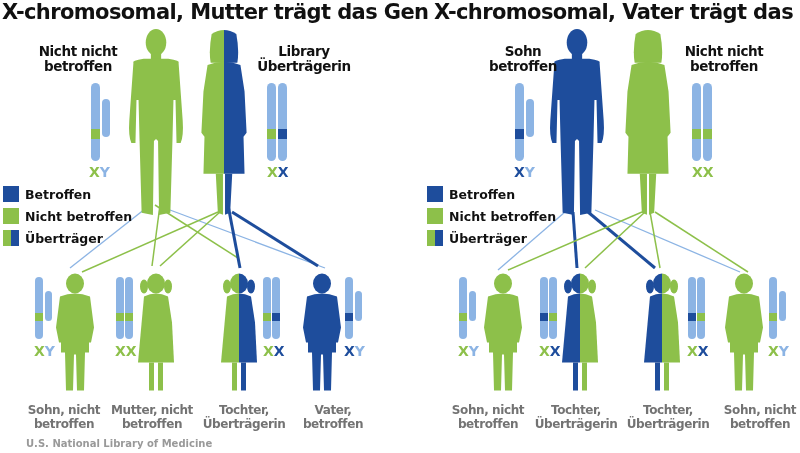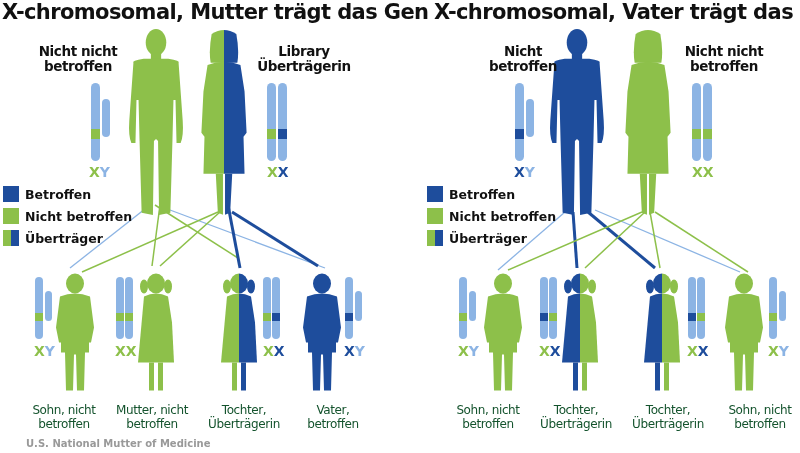--- a/index.html
+++ b/index.html
@@ -1,19 +1,19 @@
 <!DOCTYPE html>
 <html><head>
 <meta charset="utf-8">
 <style>
   html,body{margin:0;padding:0;background:#fff;}
   body{width:800px;height:453px;position:relative;overflow:hidden;font-family:"DejaVu Sans","Liberation Sans",sans-serif;}
   .title{position:absolute;top:0;font-weight:bold;font-size:21px;color:#111;letter-spacing:-0.6px;white-space:nowrap;}
   .lbl{position:absolute;font-weight:bold;font-size:13.5px;line-height:15px;color:#111;text-align:center;white-space:pre-line;letter-spacing:-0.4px;}
-  .klbl{position:absolute;font-weight:normal;font-size:12px;line-height:14px;color:#14532d;text-align:center;white-space:pre-line;letter-spacing:-0.4px;}
+  .klbl{position:absolute;font-weight:bold;font-size:12px;line-height:14px;color:#737373;text-align:center;white-space:pre-line;letter-spacing:-0.4px;}
   .legend{position:absolute;font-weight:bold;font-size:12.5px;color:#111;}
   .legend .row{display:flex;align-items:center;height:22px;}
   .legend .sw{width:16px;height:16px;margin-right:6px;display:inline-block;}
   .xy{position:absolute;font-weight:bold;font-size:14px;letter-spacing:0px;}
   .credit{position:absolute;left:26px;top:438px;font-size:10px;font-weight:bold;color:#999;}
   svg{position:absolute;left:0;top:0;}
 </style>
 </head>
 <body>
 
@@ -210,21 +210,21 @@
 <div class="klbl" style="left:20px;top:403px;width:88px;">Sohn, nicht
 betroffen</div>
 <div class="klbl" style="left:104px;top:403px;width:96px;">Mutter, nicht
 betroffen</div>
 <div class="klbl" style="left:198px;top:403px;width:92px;">Tochter,
 Überträgerin</div>
 <div class="klbl" style="left:296px;top:403px;width:74px;">Vater,
 betroffen</div>
 
 <div class="title" style="left:434px;">X-chromosomal, Vater trägt das Gen</div>
-<div class="lbl" style="left:468px;top:44px;width:110px;">Nicht
+<div class="lbl" style="left:468px;top:44px;width:110px;">Sohn
 betroffen</div>
 <div class="lbl" style="left:668px;top:44px;width:112px;">Nicht nicht
 betroffen</div>
 
 <div class="xy" style="left:514px;top:164px;"><span style="color:#1e4d9c">X</span><span style="color:#8cb4e4">Y</span></div>
 <div class="xy" style="left:692px;top:164px;"><span style="color:#8dc04a">X</span><span style="color:#8dc04a">X</span></div>
 
 <div class="legend" style="left:427px;top:183px;">
   <div class="row">
       <span class="sw" style="background:#1e4d9c"></span>
@@ -247,13 +247,13 @@
 
 <div class="klbl" style="left:446px;top:403px;width:84px;">Sohn, nicht
 betroffen</div>
 <div class="klbl" style="left:530px;top:403px;width:92px;">Tochter,
 Überträgerin</div>
 <div class="klbl" style="left:622px;top:403px;width:92px;">Tochter,
 Überträgerin</div>
 <div class="klbl" style="left:718px;top:403px;width:84px;">Sohn, nicht
 betroffen</div>
 
-<div class="credit">U.S. National Mutter of Medicine</div>
+<div class="credit">U.S. National Library of Medicine</div>
 
 </body></html>

